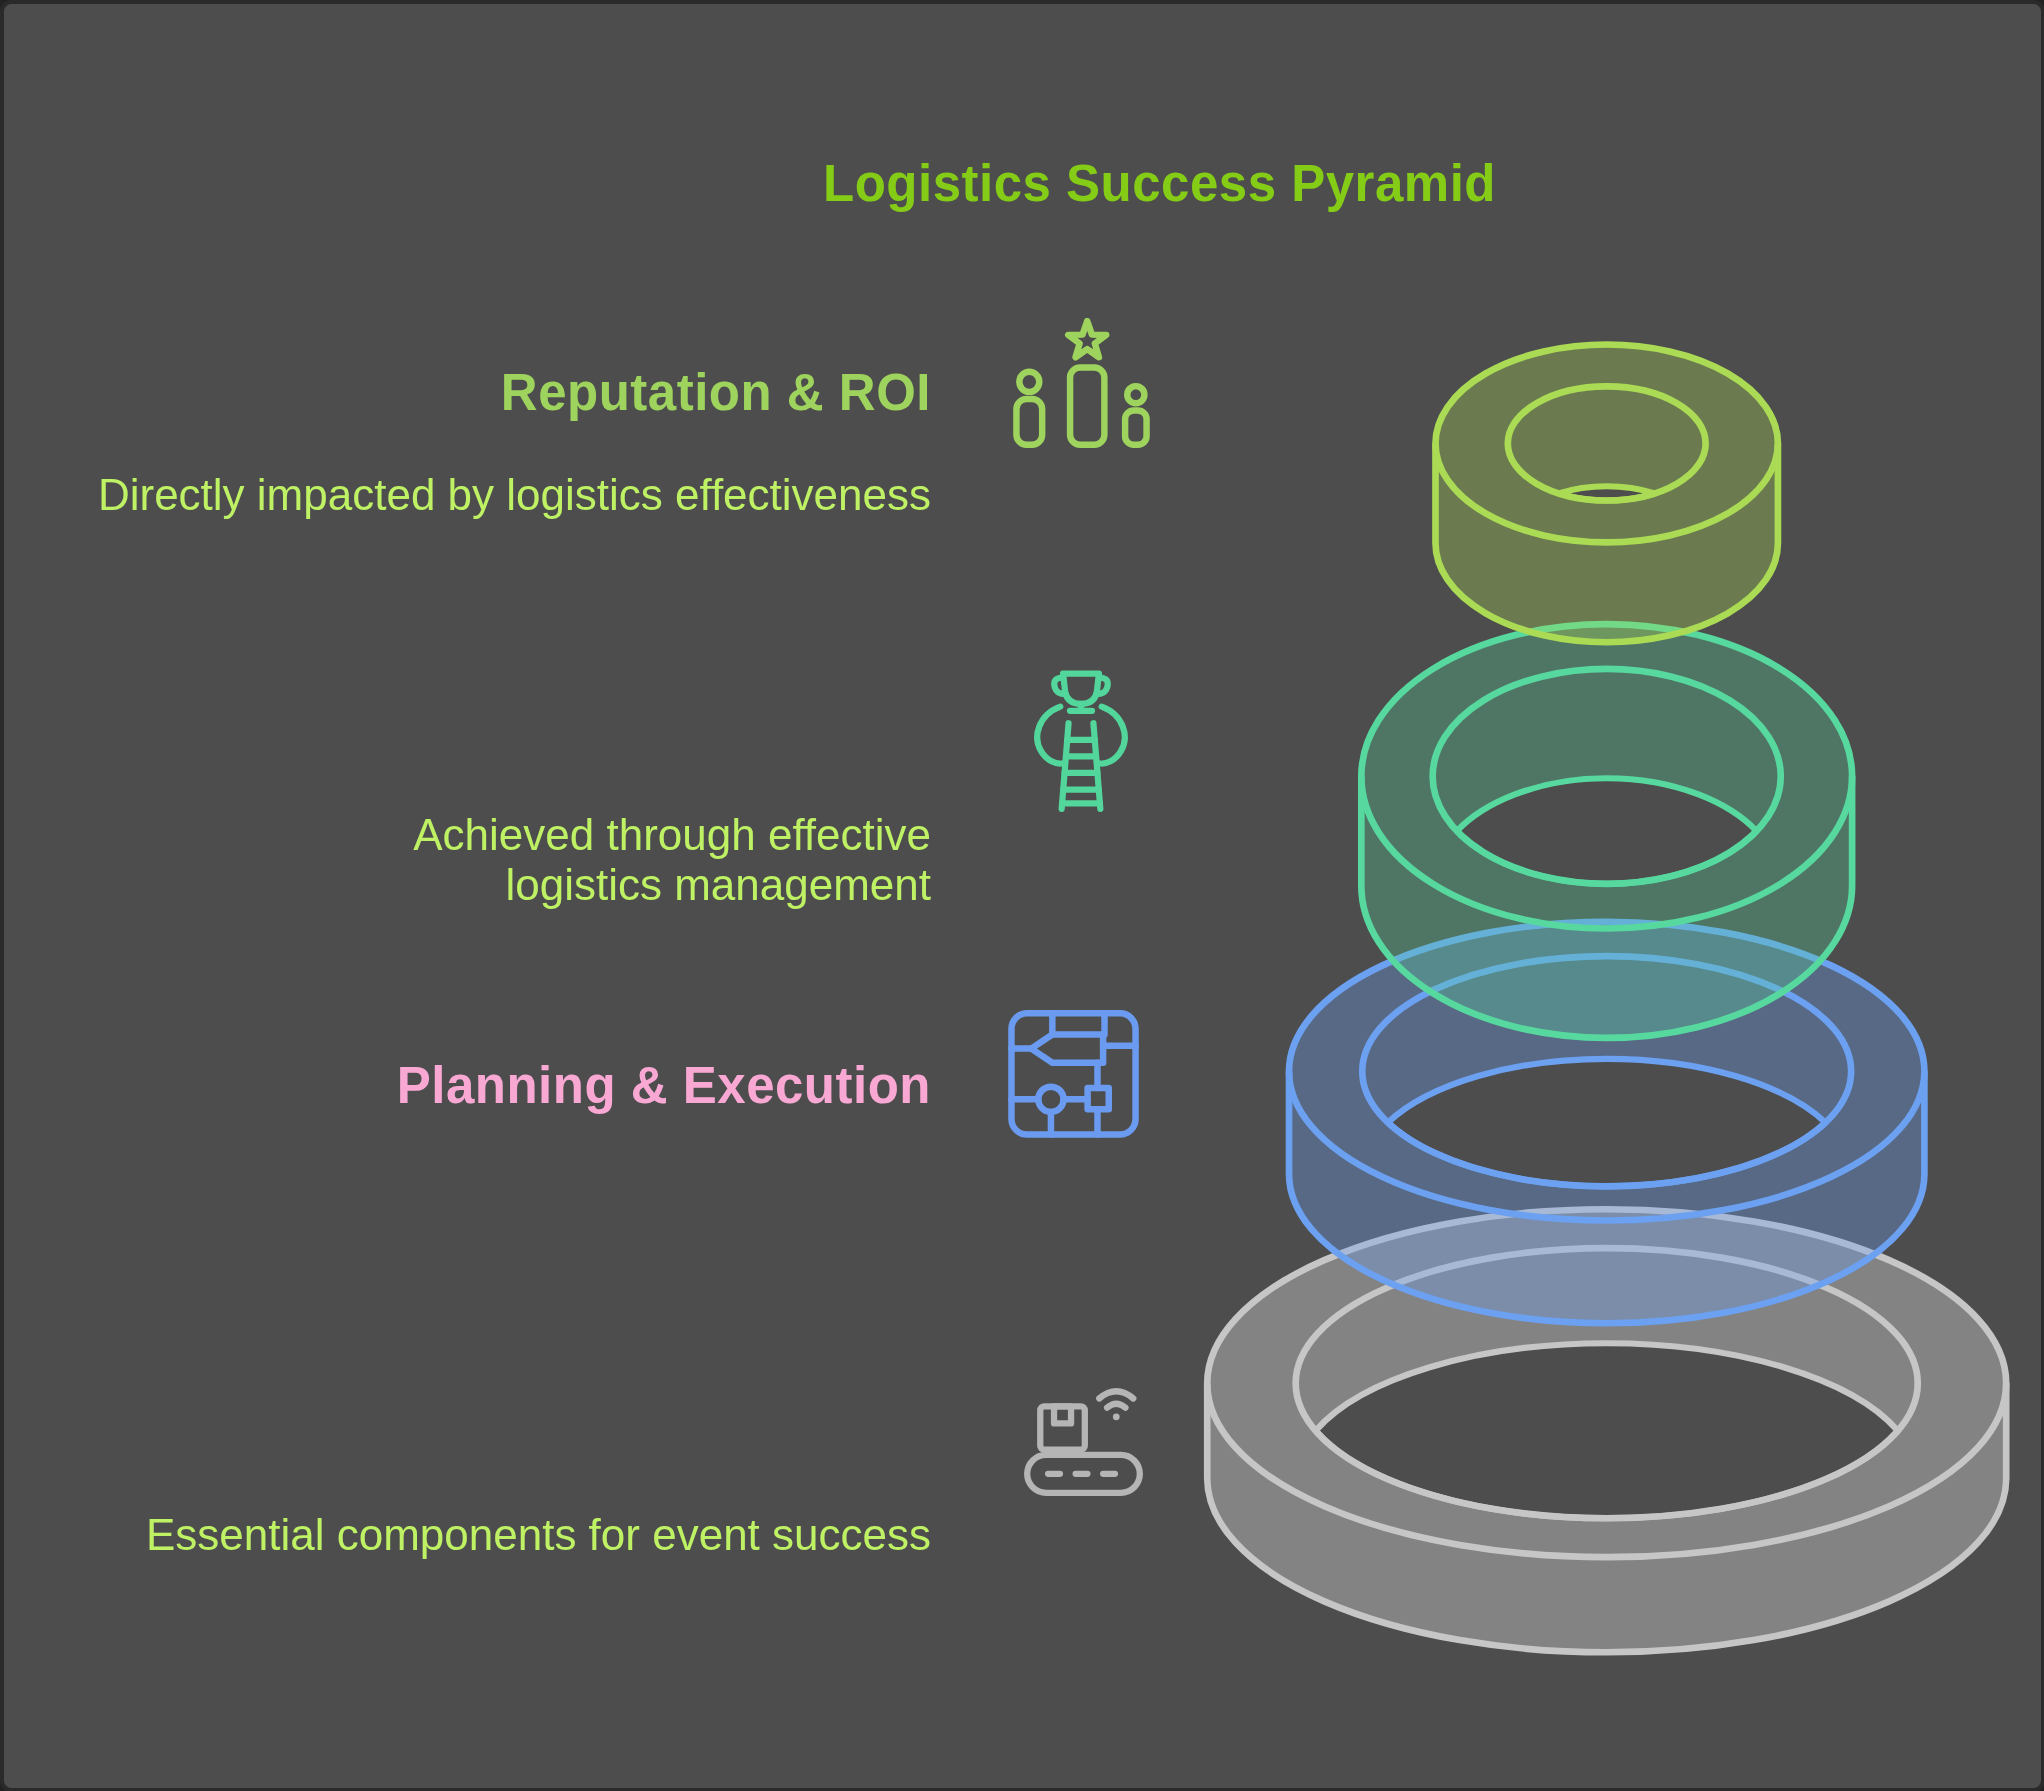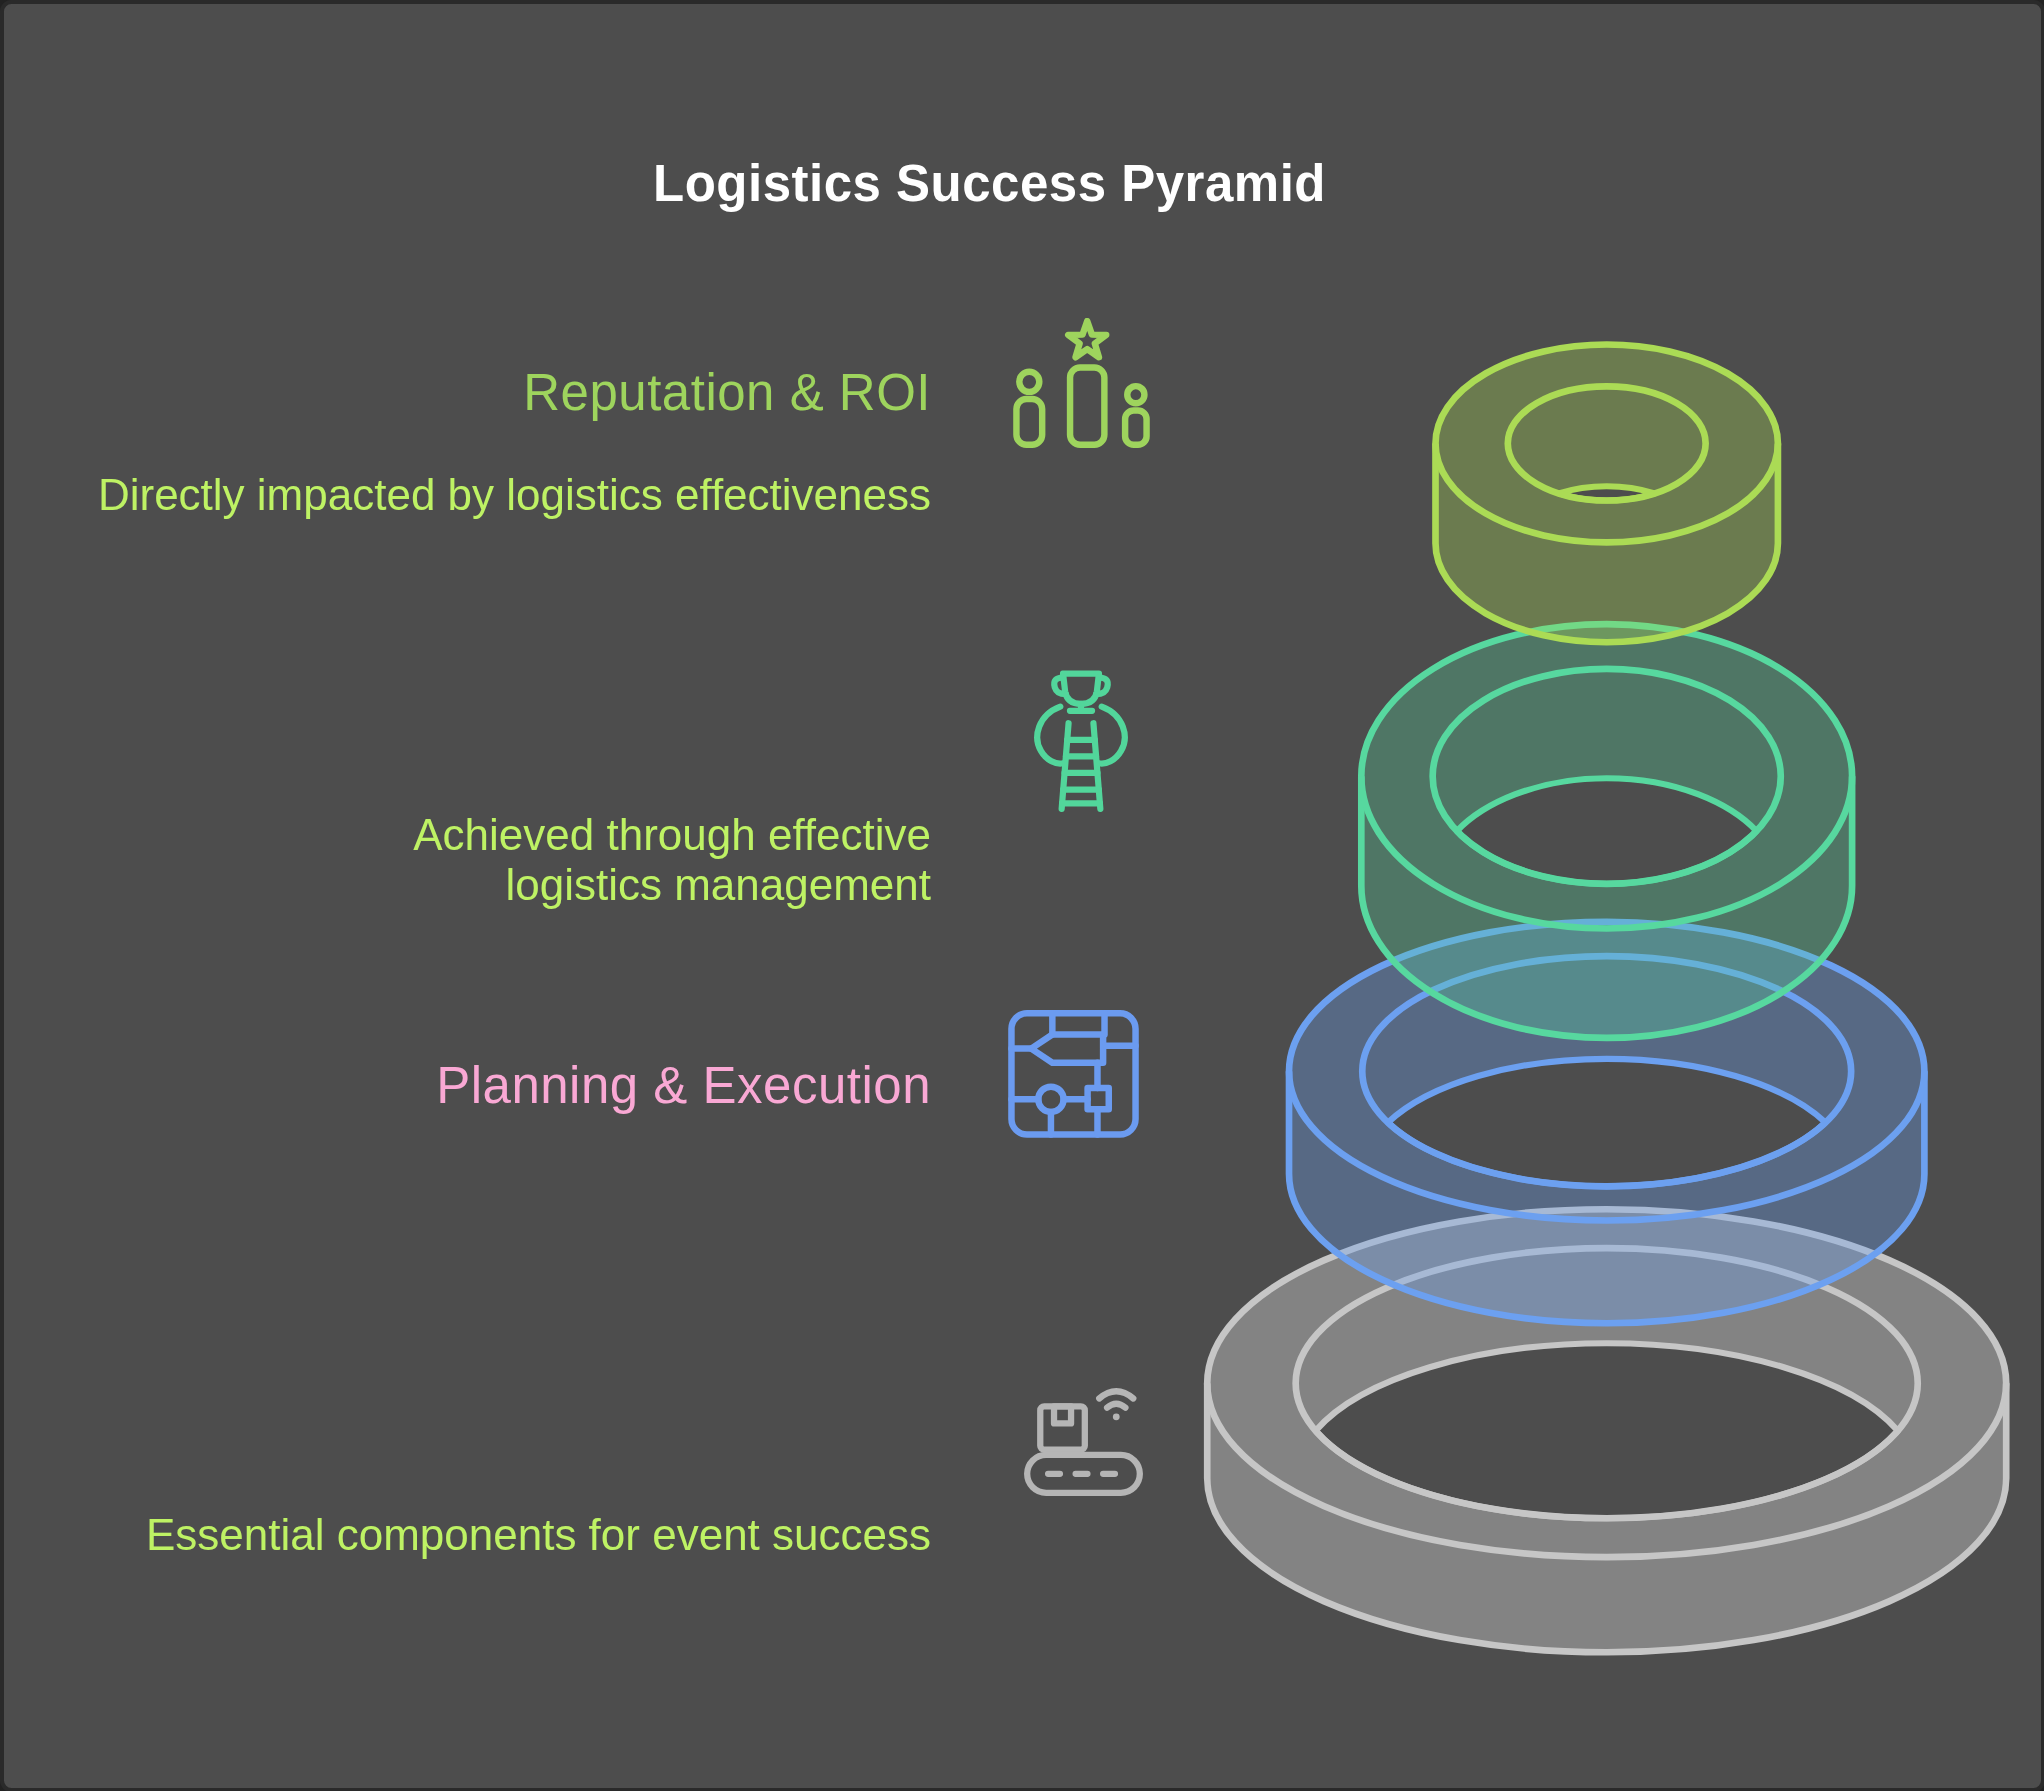--- a/index.html
+++ b/index.html
@@ -3,27 +3,27 @@
 <meta charset="utf-8">
 <style>
   html,body{margin:0;padding:0;background:#222;}
   .canvas{
     position:relative;width:2045px;height:1792px;
     background:#4d4d4d;border:4.8px solid #2a2a2a;border-radius:11.4px;
     box-sizing:border-box;overflow:hidden;
     font-family:"Liberation Sans", sans-serif;
   }
   .page-title{
-    position:absolute;left:649px;top:150px;width:856px;
-    text-align:left;font-weight:bold;font-size:51px;line-height:59px;
-    letter-spacing:0.5px;color:#ffffff;
+    position:absolute;left:636px;top:150px;width:856px;
+    text-align:right;font-weight:bold;font-size:51px;line-height:59px;
+    letter-spacing:0.5px;color:#84cc16;
   }
   .heading{
     position:absolute;right:1110px;
-    font-weight:normal;font-size:51px;line-height:59px;
+    font-weight:bold;font-size:51px;line-height:59px;
     letter-spacing:0.5px;white-space:nowrap;text-align:right;
   }
   .desc{
     position:absolute;right:1110px;
     font-size:44px;line-height:50px;color:#bef264;text-align:right;
   }
   .nowrap{white-space:nowrap;}
   .h-s1{top:359px;} .d-s1{top:466px;}
   .h-s2{top:705px;} .d-s2{top:806px;width:685px;}
   .h-s3{top:1052px;} .d-s3{top:1161px;}

